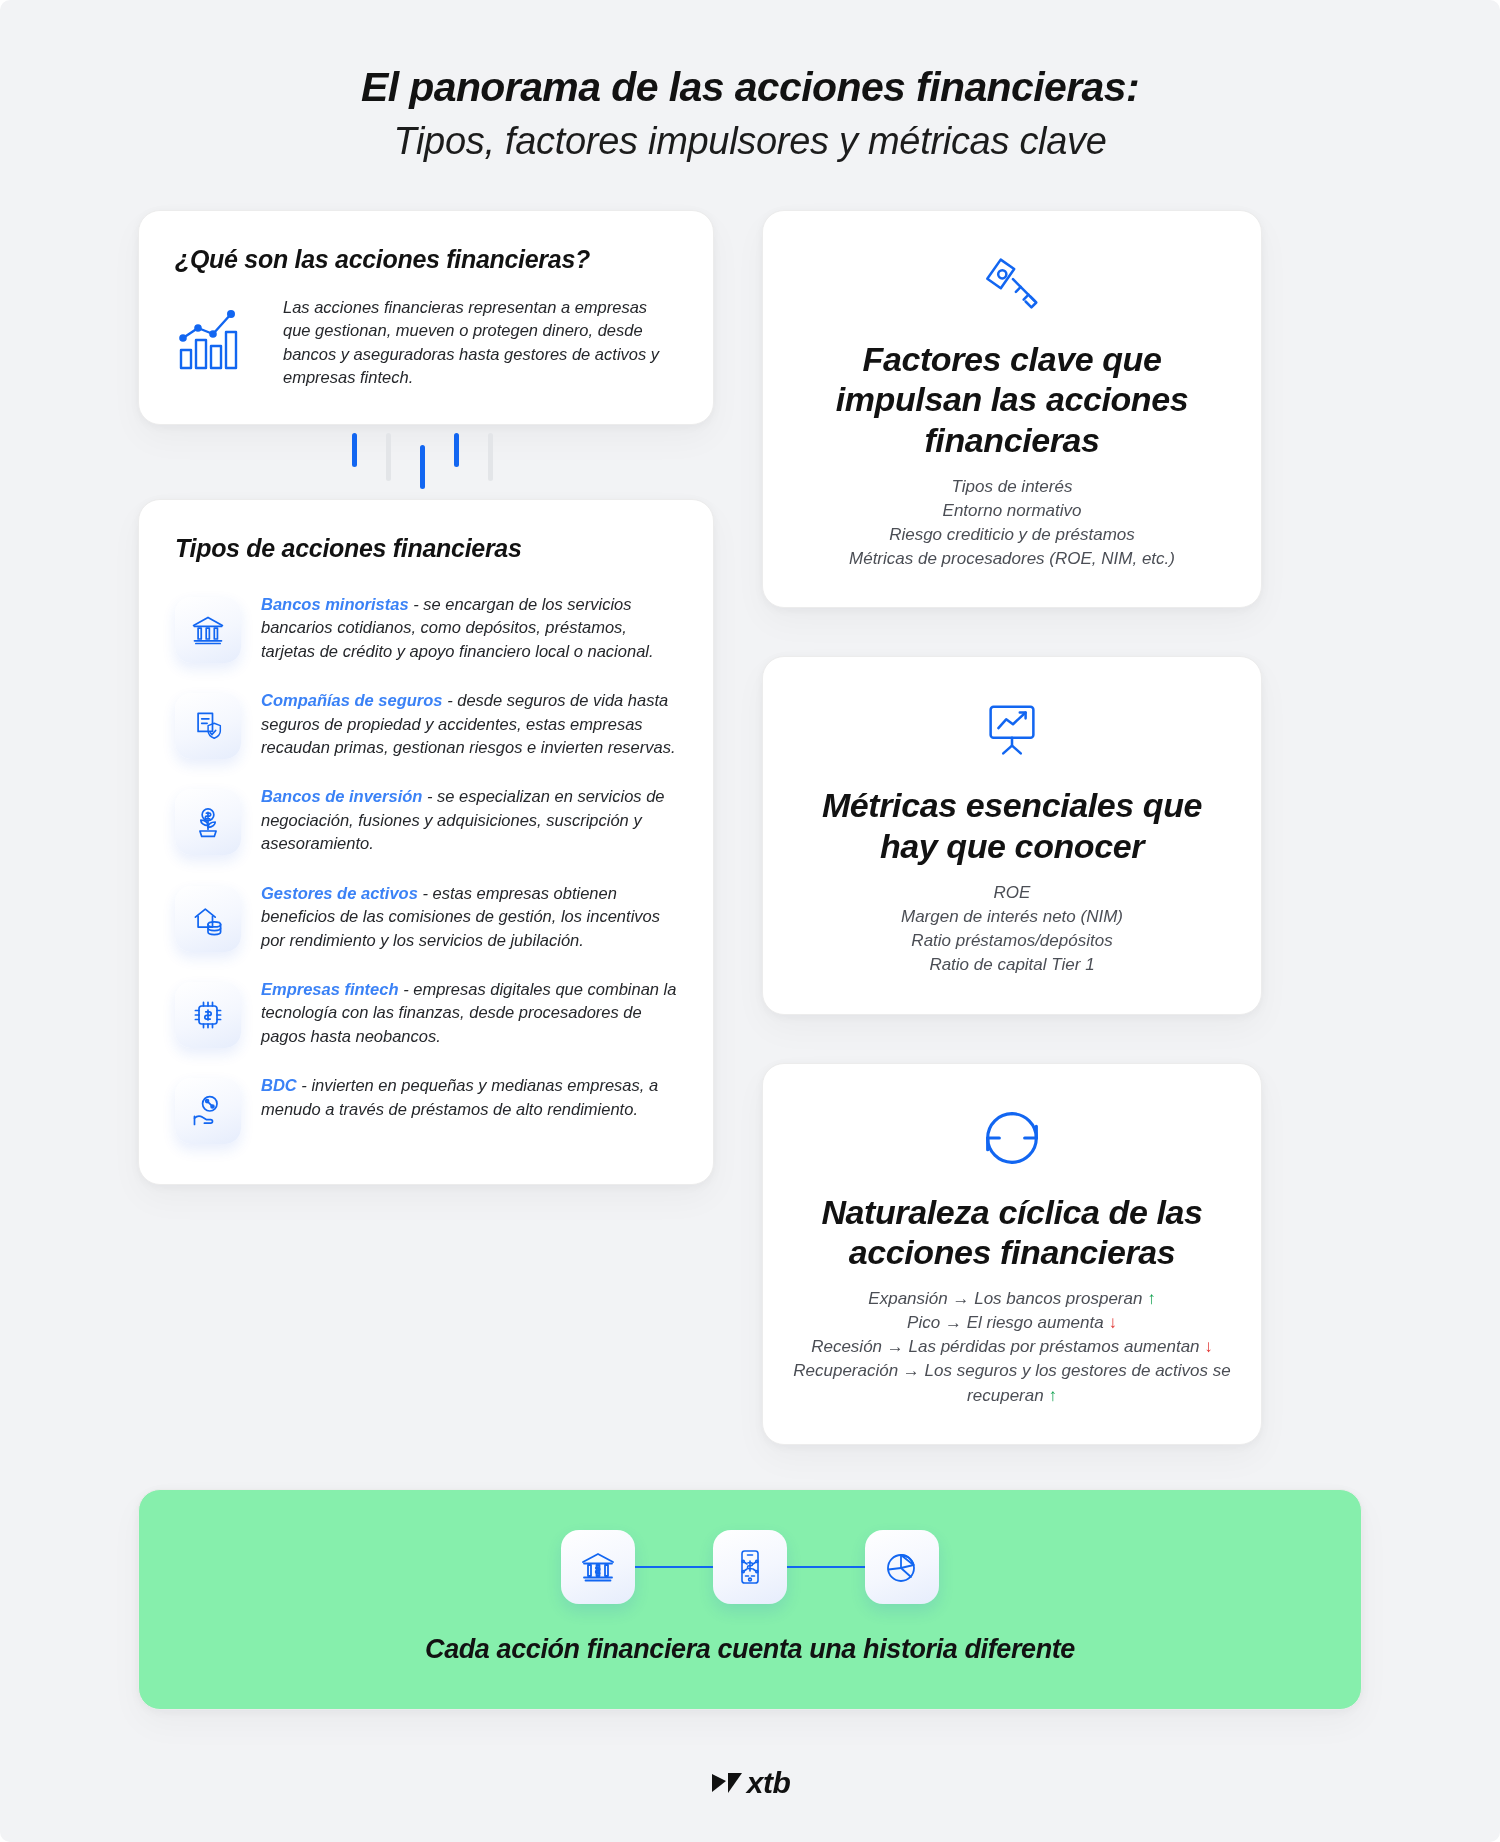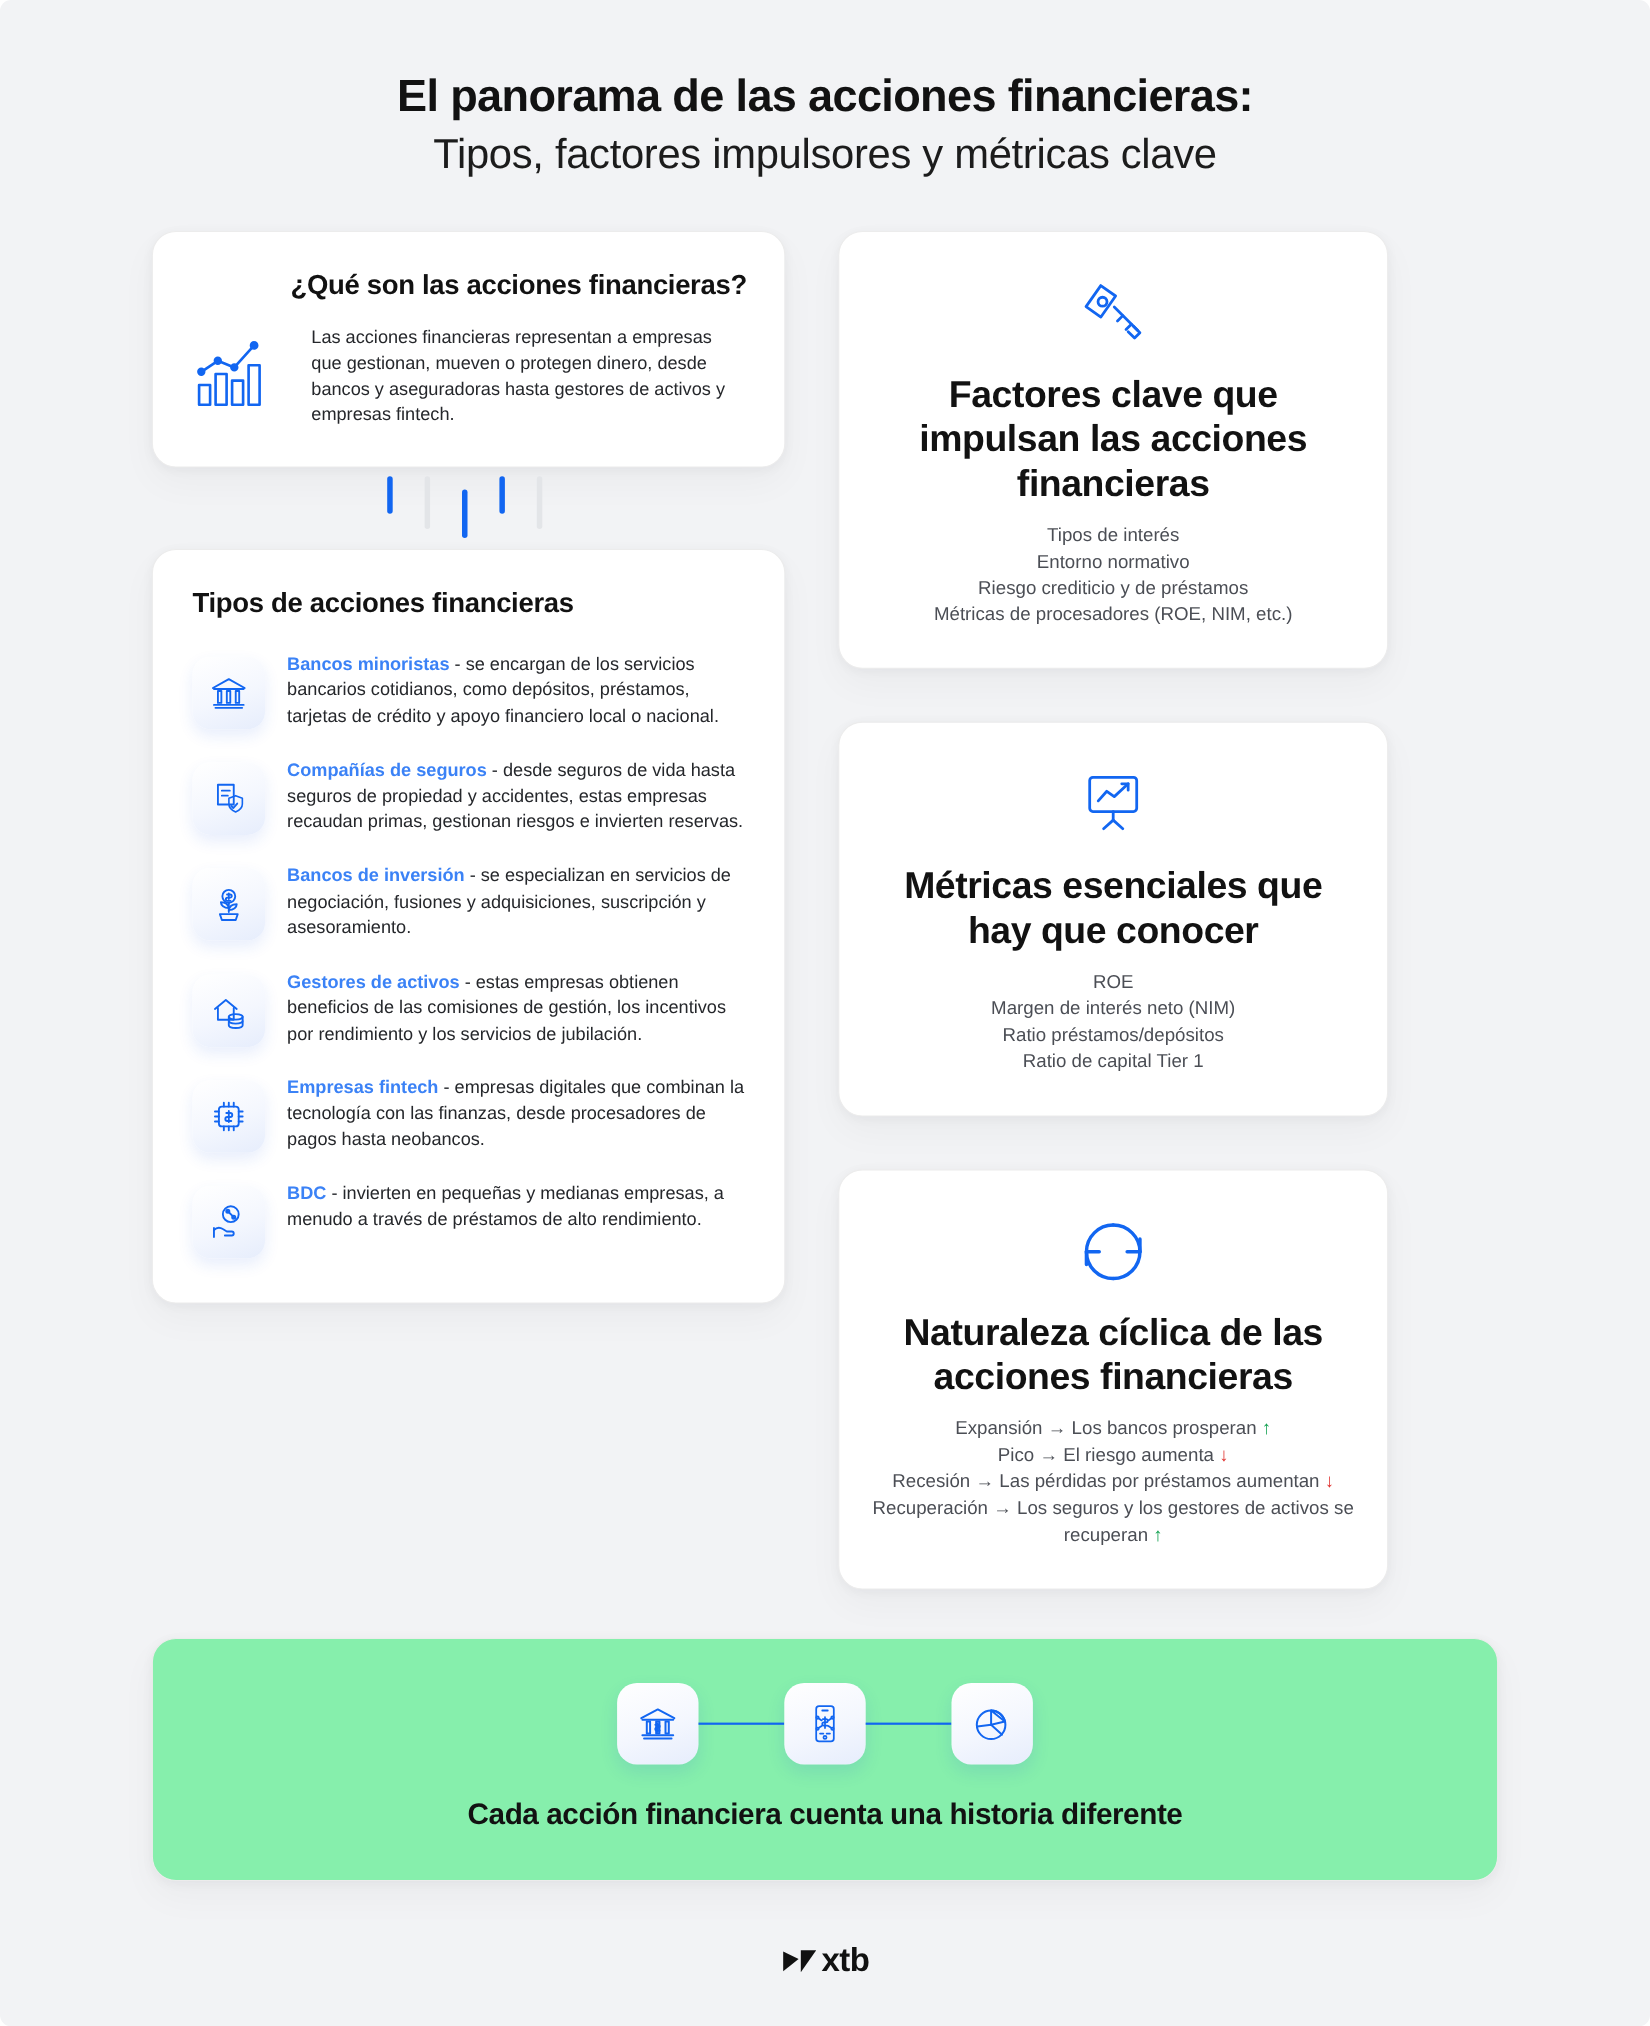--- a/index.html
+++ b/index.html
@@ -9,20 +9,21 @@
     background: #ffffff;
     font-family: "Liberation Sans", sans-serif;
   }
   .canvas {
     position: relative;
     width: 1500px;
     height: 1842px;
     background: #f2f3f5;
     border-radius: 10px;
     overflow: hidden;
+    font-style: italic;
   }
 
   
   .title-block {
     padding: 62px 100px 0 100px;
     text-align: center;
   }
   .title-main {
     font-size: 41px;
     font-weight: bold;
@@ -59,21 +60,20 @@
   }
 
   
   .card-def { padding: 34px 34px 34px 36px; }
   .card-def h2 {
     font-size: 25px;
     font-weight: bold;
     color: #121212;
     letter-spacing: -0.3px;
     margin-bottom: 22px;
-    text-align: right;
   }
   .def-row { display: flex; align-items: flex-start; gap: 34px; }
   .def-icon { width: 74px; flex: none; padding-top: 10px; }
   .def-text {
     font-size: 16.5px;
     line-height: 1.43;
     color: #25272b;
   }
 
   

